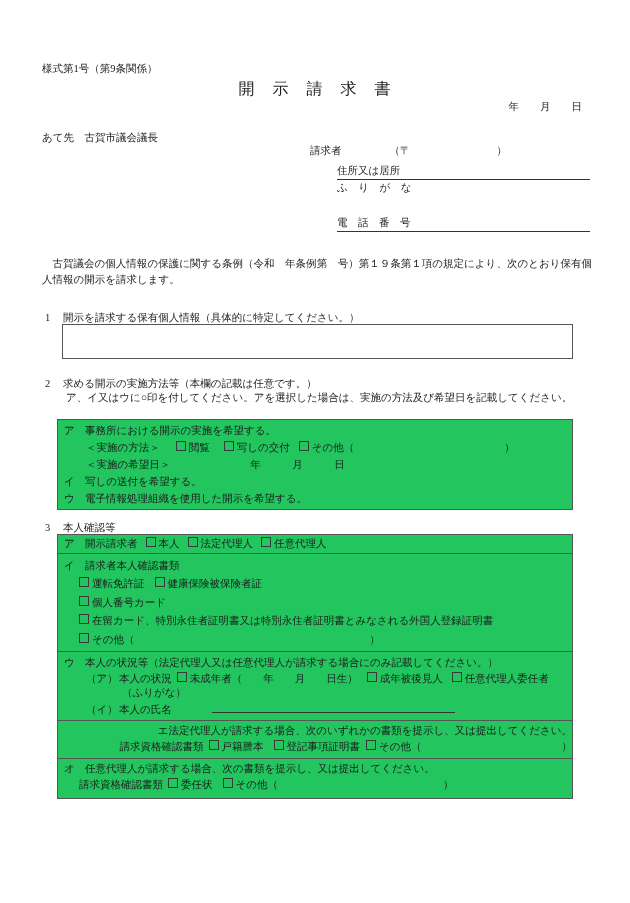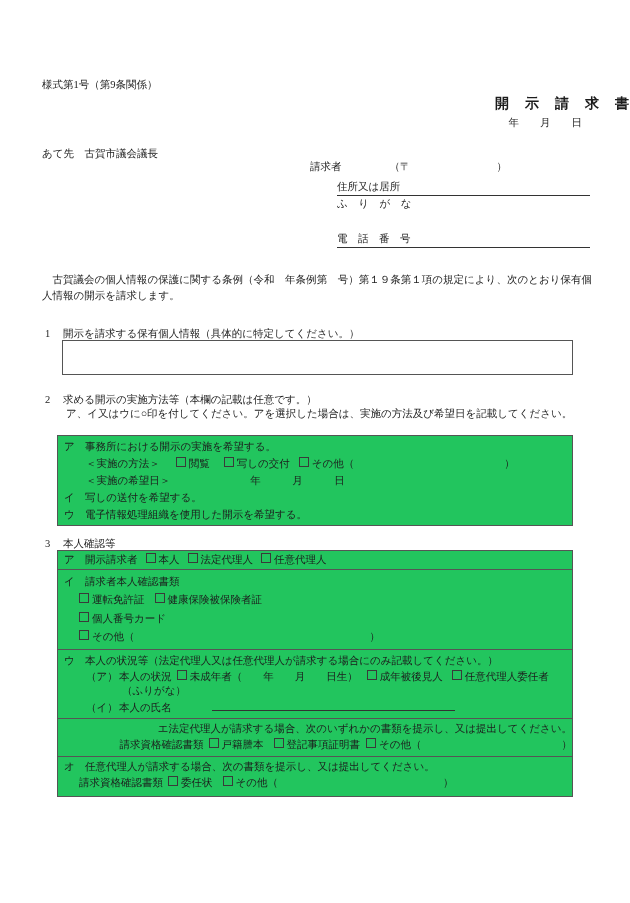--- a/index.html
+++ b/index.html
@@ -1,20 +1,20 @@
 <!DOCTYPE html>
 <html><head>
 <meta charset="utf-8">
 <style>
   html,body{margin:0;padding:0;background:#fff;}
   .page{position:relative;width:630px;height:903px;background:#ffffff;overflow:hidden;
         font-family:"Liberation Serif","DejaVu Serif",serif;font-size:10.5px;color:#1c1c1c;}
-  .abs{position:absolute;margin-top:16px;}
+  .abs{position:absolute;}
   .t{line-height:13px;white-space:nowrap;}
-  .title{text-align:right;font-size:14px;letter-spacing:1px;font-weight:bold;}
+  .title{text-align:center;font-size:16px;letter-spacing:1px;}
   .para{line-height:15.5px;text-indent:10.5px;text-align:justify;}
   .para2{line-height:14.5px;text-indent:11px;text-align:justify;}
   .num{display:inline-block;width:18px;margin-left:3px;}
   .gap{display:inline-block;height:1px;vertical-align:baseline;}
   .input-box{border:1px solid #555;background:#fff;}
   .box{border:1px solid #555;background:#22c55e;}
   .box2{padding:2px 0 2px 0;}
   .ln{line-height:17px;white-space:nowrap;}
   .pl6{padding-left:6px;}
   .pl28{padding-left:28px;}
@@ -108,20 +108,23 @@
       <div class="rhd">
         <span class="mk">イ</span><span>請求者本人確認書類</span>
       </div>
       <div class="cbline">
         <span class="cb"><span class="cbx"></span><span>運転免許証</span></span><span class="gap" style="width:10px;"></span><span class="cb"><span class="cbx"></span><span>健康保険被保険者証</span></span>
       </div>
       <div class="cbline">
         <span class="cb"><span class="cbx"></span><span>個人番号カード</span></span>
       </div>
       <div class="cbline">
+        <span class="cb"><span class="cbx"></span><span>在留カード、特別永住者証明書又は特別永住者証明書とみなされる外国人登録証明書</span></span>
+      </div>
+      <div class="cbline">
         <span class="cb"><span class="cbx"></span><span>その他（</span></span><span class="gap" style="width:235px;"></span><span>）</span>
       </div>
     </div>
 
     <div class="r3u">
       <div class="rhd">
         <span class="mk">ウ</span><span>本人の状況等（法定代理人又は任意代理人が請求する場合にのみ記載してください。）</span>
       </div>
       <div class="sub">
         <span class="mk2">（ア）</span><span>本人の状況</span><span class="gap" style="width:5px;"></span><span class="cb"><span class="cbx"></span><span>未成年者（　　年　　月　　日生）</span></span><span class="gap" style="width:9px;"></span><span class="cb"><span class="cbx"></span><span>成年被後見人</span></span><span class="gap" style="width:9px;"></span><span class="cb"><span class="cbx"></span><span>任意代理人委任者</span></span>

